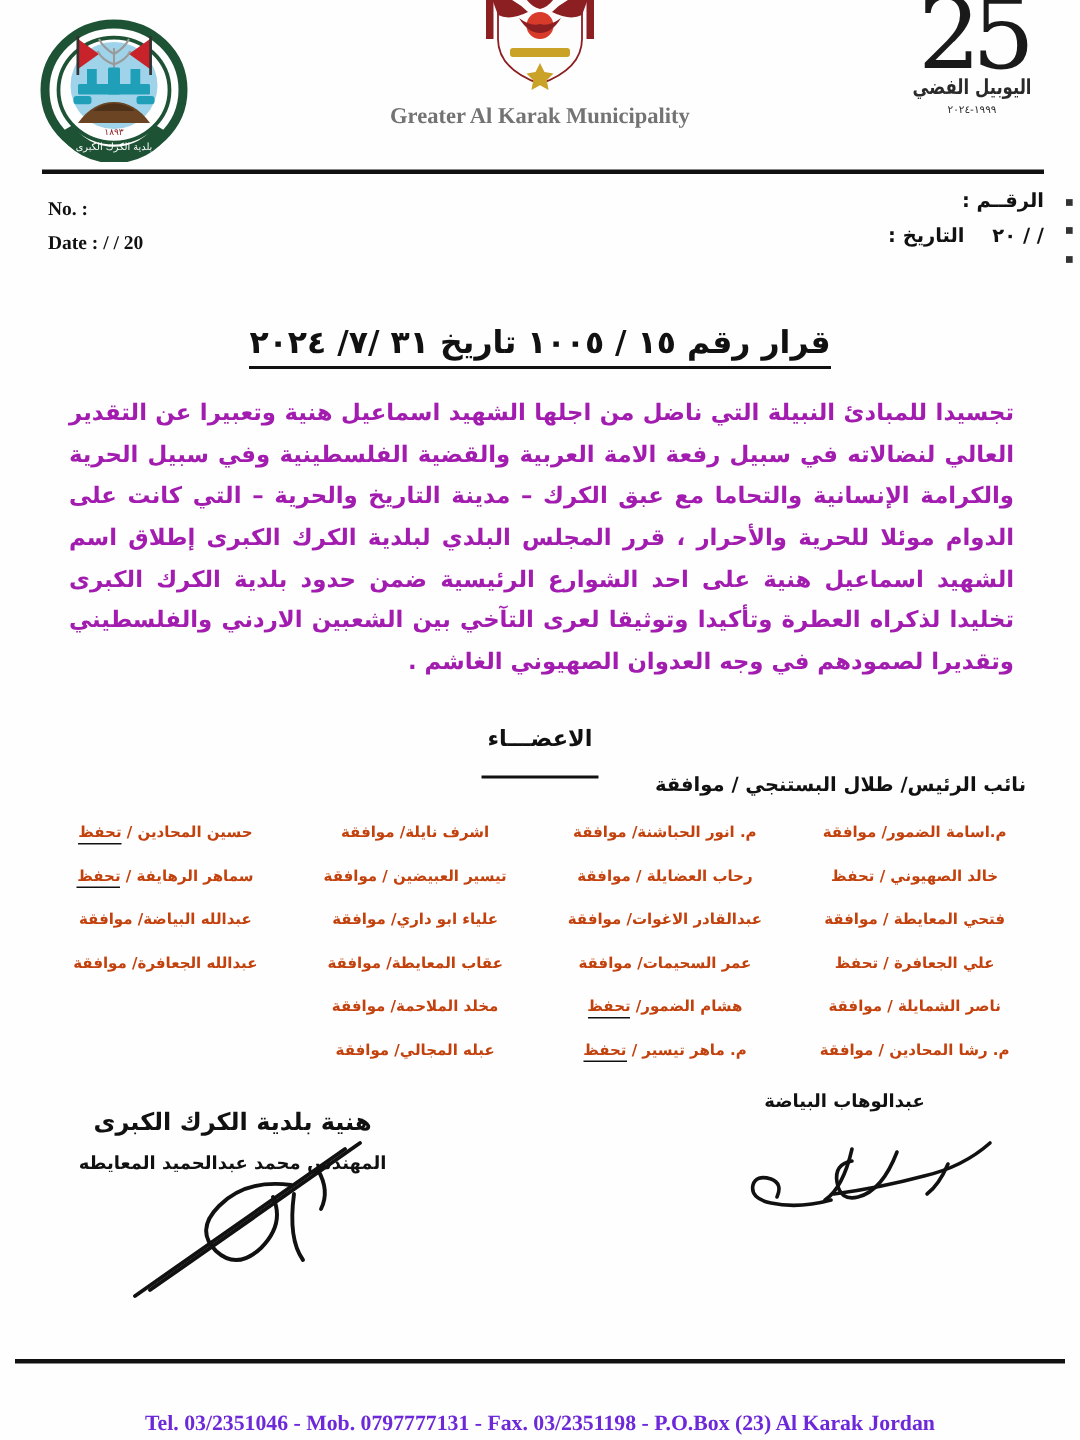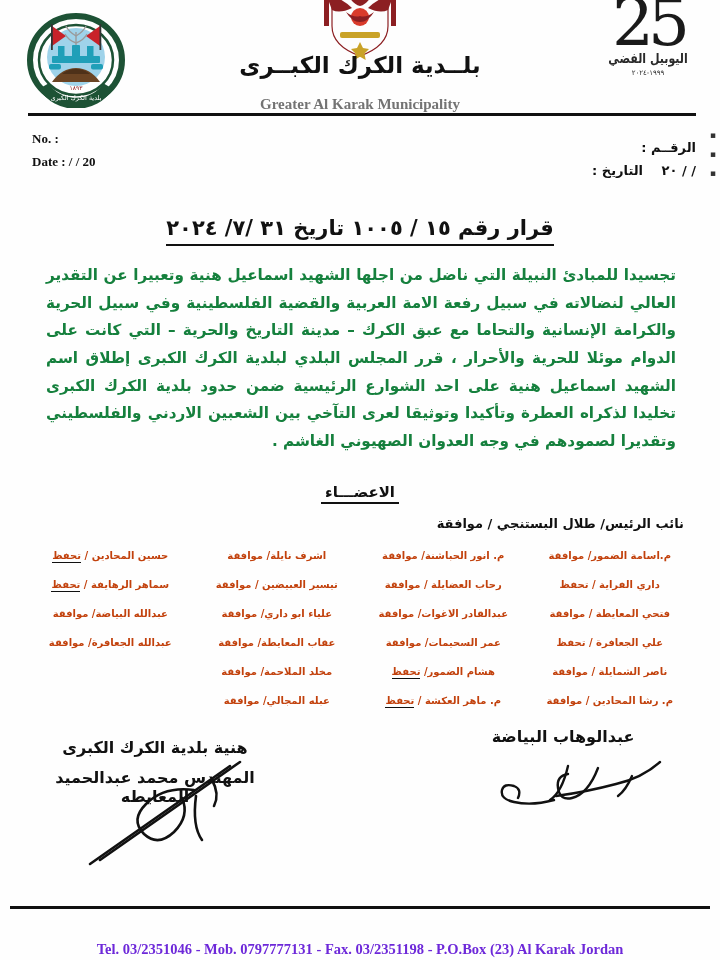--- a/index.html
+++ b/index.html
@@ -120,21 +120,21 @@
     direction: ltr;
     text-align: left;
     font-family: "Liberation Serif", serif;
     font-weight: bold;
     font-size: 13px;
     line-height: 1.75;
   }
   .meta-ar {
     position: absolute;
     right: 24px;
-    top: 13px;
+    top: 0;
     text-align: right;
     font-weight: bold;
     font-size: 13px;
     line-height: 1.75;
   }
   .meta-ar .row { white-space: nowrap; }
   .meta-ar .slashes {
     display: inline-block;
     margin-left: 14px;
     letter-spacing: 8px;
@@ -170,36 +170,36 @@
   .body-text {
     position: absolute;
     top: 262px;
     right: 44px;
     left: 46px;
     font-size: 15.2px;
     line-height: 1.82;
     text-align: justify;
     text-align-last: right;
     font-weight: bold;
-    color: #15803d;
+    color: #a21caf;
   }
   .body-text p { margin: 0; }
 
   
   .members-heading {
     position: absolute;
     top: 482px;
     left: 0; right: 0;
     text-align: center;
   }
   .members-heading span {
     font-size: 15px;
     font-weight: bold;
     border-bottom: 2px solid #111;
-    padding: 0 4px 1px 4px;
+    padding: 0 4px 16px 4px;
     letter-spacing: 2px;
   }
 
   .deputy {
     position: absolute;
     top: 516px;
     right: 36px;
     font-size: 13px;
     font-weight: bold;
     white-space: nowrap;
@@ -237,21 +237,21 @@
     text-align: center;
   }
   .sig-right { top: 716px; right: 32px; }
   .sig-left  { top: 738px; left: 30px; }
   .sig-role {
     font-size: 16px;
     font-weight: bold;
     letter-spacing: 0.5px;
   }
   .sig-name {
-    font-size: 16px;
+    font-size: 12px;
     font-weight: bold;
     margin-top: 11px;
   }
   .sig-mark {
     position: absolute;
     pointer-events: none;
   }
 
   
   .rule-bottom {
@@ -349,21 +349,20 @@
       </svg>
     </div>
 
     <div class="logo-jubilee">
       <div class="jub-num">25</div>
       <div class="jub-script">اليوبيل الفضي</div>
       <div class="jub-years">١٩٩٩-٢٠٢٤</div>
     </div>
 
     <div class="muni-title">
-      <div class="muni-title-ar">بلــدية الكرك الكبــرى</div>
       <div class="muni-title-en">Greater Al Karak Municipality</div>
     </div>
 
     <div class="rule-top"></div>
   </div>
 
   <div class="meta">
     <div class="meta-en">
       <div>No. :</div>
       <div>
@@ -399,42 +398,42 @@
 
   <div class="deputy">نائب الرئيس/ طلال البستنجي / موافقة</div>
 
   <div class="members-grid">
 
     <div class="mcell"><span>م.اسامة الضمور/</span> <span>موافقة</span></div>
     <div class="mcell"><span>م. انور الحباشنة/</span> <span>موافقة</span></div>
     <div class="mcell"><span>اشرف نايلة/</span> <span>موافقة</span></div>
     <div class="mcell"><span>حسين المحادين /</span> <span class="vote-underline">تحفظ</span></div>
 
-    <div class="mcell"><span>داري الفراية /</span> <span>تحفظ</span></div>
+    <div class="mcell"><span>خالد الصهيوني /</span> <span>تحفظ</span></div>
     <div class="mcell"><span>رحاب العضايلة /</span> <span>موافقة</span></div>
     <div class="mcell"><span>تيسير العبيضين /</span> <span>موافقة</span></div>
     <div class="mcell"><span>سماهر الرهايفة /</span> <span class="vote-underline">تحفظ</span></div>
 
     <div class="mcell"><span>فتحي المعايطة /</span> <span>موافقة</span></div>
     <div class="mcell"><span>عبدالقادر الاغوات/</span> <span>موافقة</span></div>
     <div class="mcell"><span>علياء ابو داري/</span> <span>موافقة</span></div>
     <div class="mcell"><span>عبدالله البياضة/</span> <span>موافقة</span></div>
 
     <div class="mcell"><span>علي الجعافرة /</span> <span>تحفظ</span></div>
     <div class="mcell"><span>عمر السحيمات/</span> <span>موافقة</span></div>
     <div class="mcell"><span>عقاب المعايطة/</span> <span>موافقة</span></div>
     <div class="mcell"><span>عبدالله الجعافرة/</span> <span>موافقة</span></div>
 
     <div class="mcell"><span>ناصر الشمايلة /</span> <span>موافقة</span></div>
     <div class="mcell"><span>هشام الضمور/</span> <span class="vote-underline">تحفظ</span></div>
     <div class="mcell"><span>مخلد الملاحمة/</span> <span>موافقة</span></div>
 
     <div class="mcell empty"></div>
     <div class="mcell"><span>م. رشا المحادين /</span> <span>موافقة</span></div>
-    <div class="mcell"><span>م. ماهر العكشة /</span> <span class="vote-underline">تحفظ</span></div>
+    <div class="mcell"><span>م. ماهر تيسير /</span> <span class="vote-underline">تحفظ</span></div>
     <div class="mcell"><span>عبله المجالي/</span> <span>موافقة</span></div>
   </div>
 
   <div class="sig sig-right">
     <div class="sig-name">عبدالوهاب البياضة</div>
     <svg class="sig-mark" width="230" height="70" style="top:30px; right:10px;" viewBox="0 0 230 70">
       <g fill="none" stroke="#111" stroke-width="2.4" stroke-linecap="round">
         <path d="M212 16 q-18 16 -44 22 q-30 8 -60 12"></path>
         <path d="M150 22 q-10 26 -26 30 q-12 3 -14 -10 q-2 -12 10 -14"></path>
         <path d="M120 20 q-6 26 -18 34"></path>

